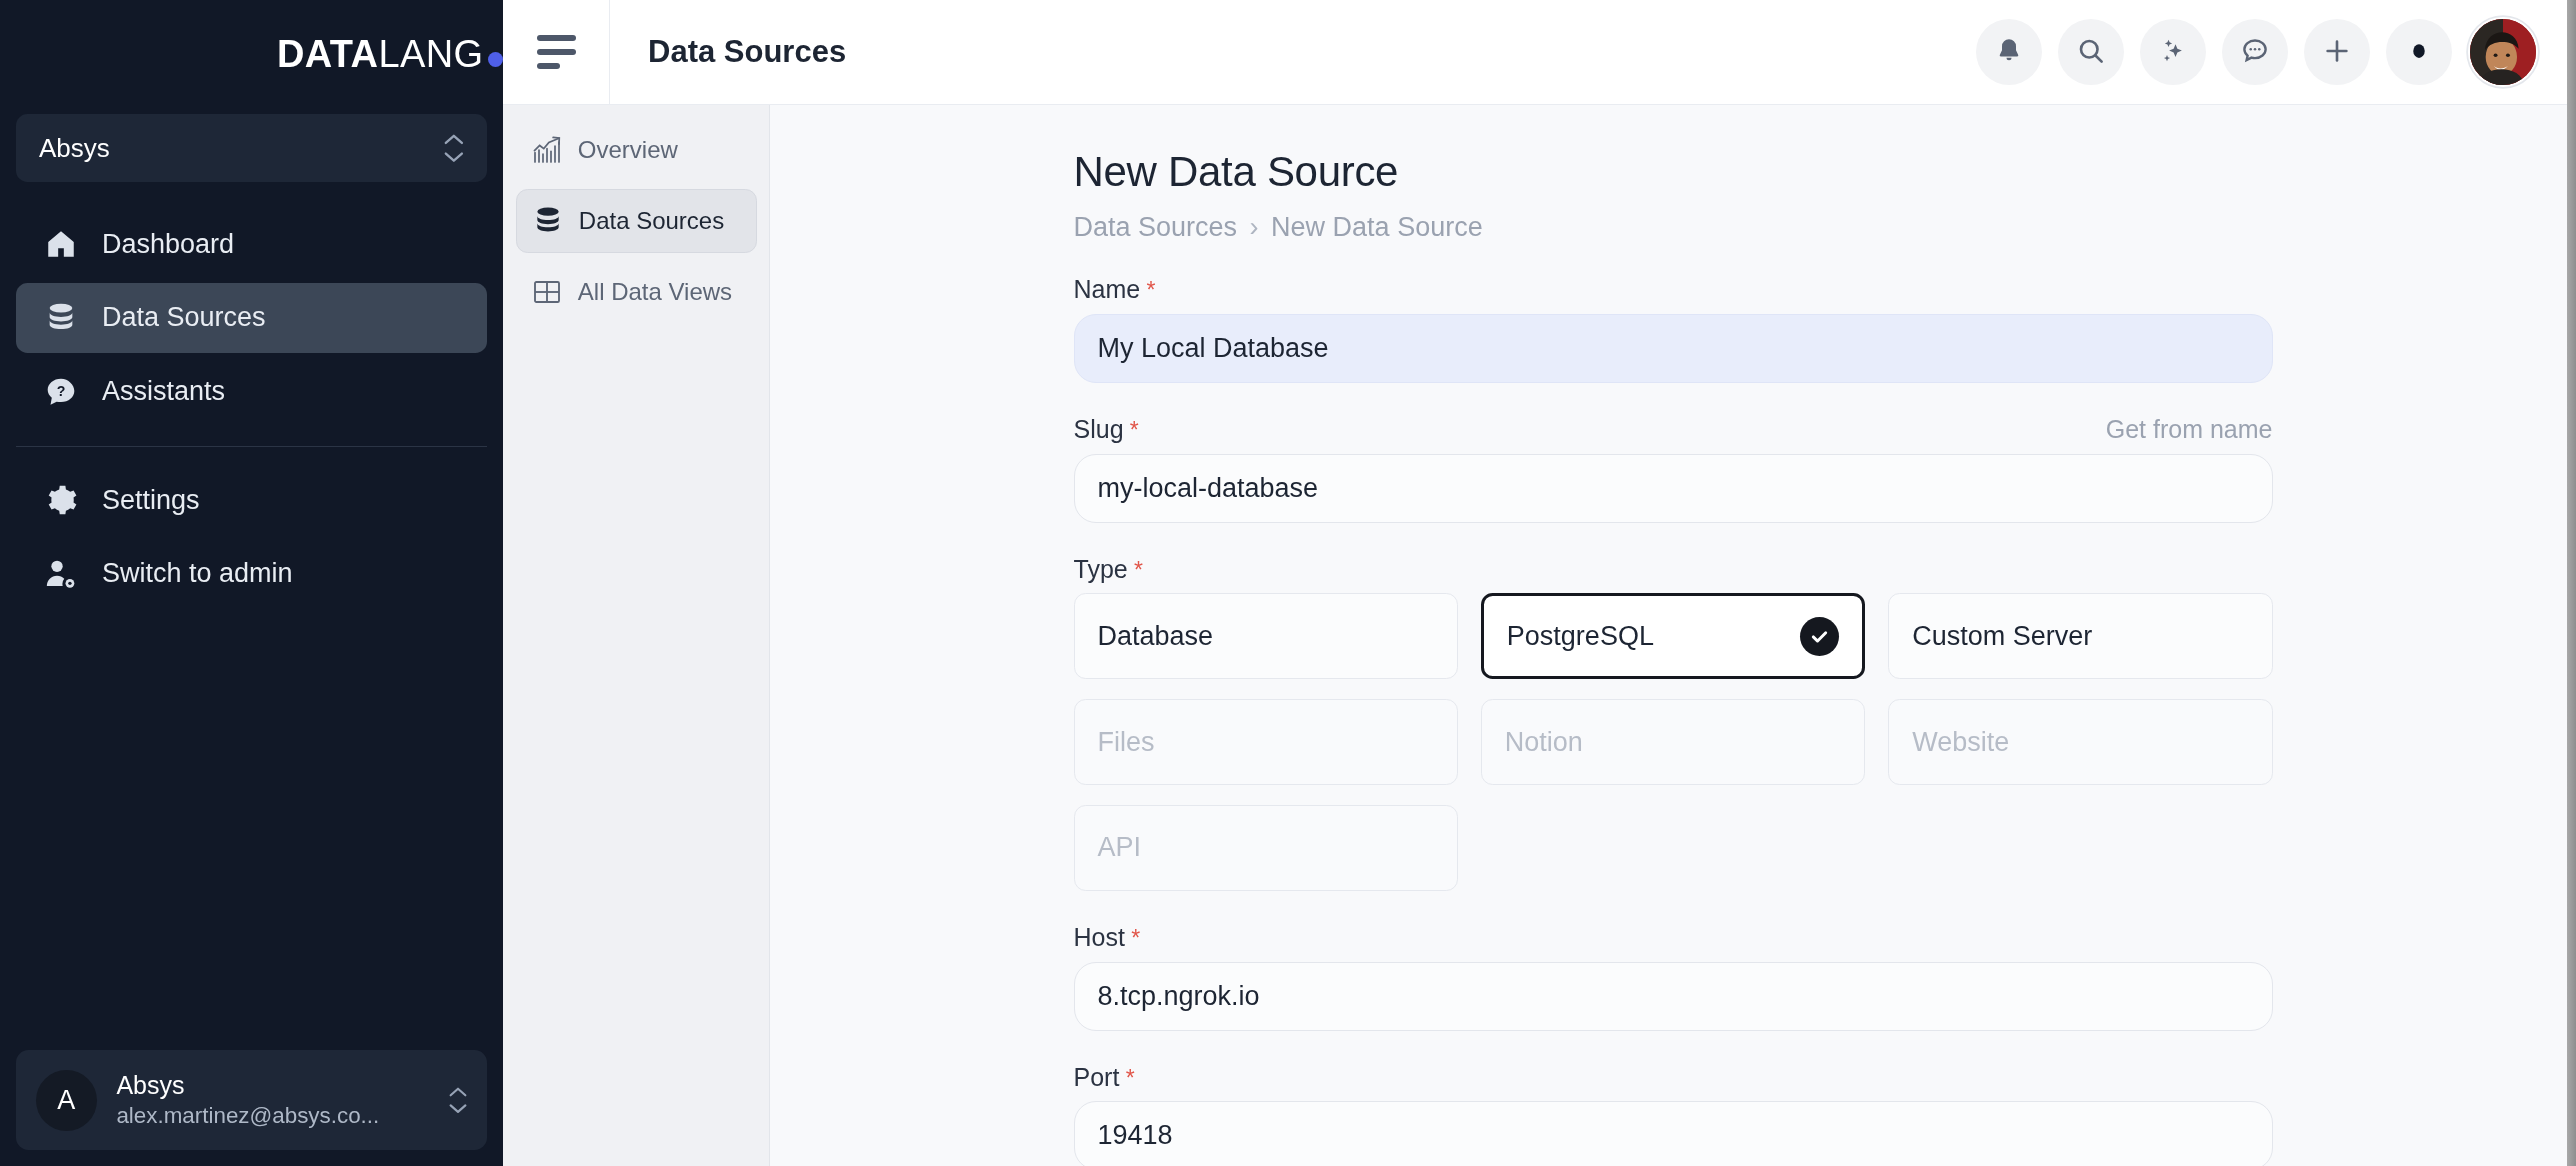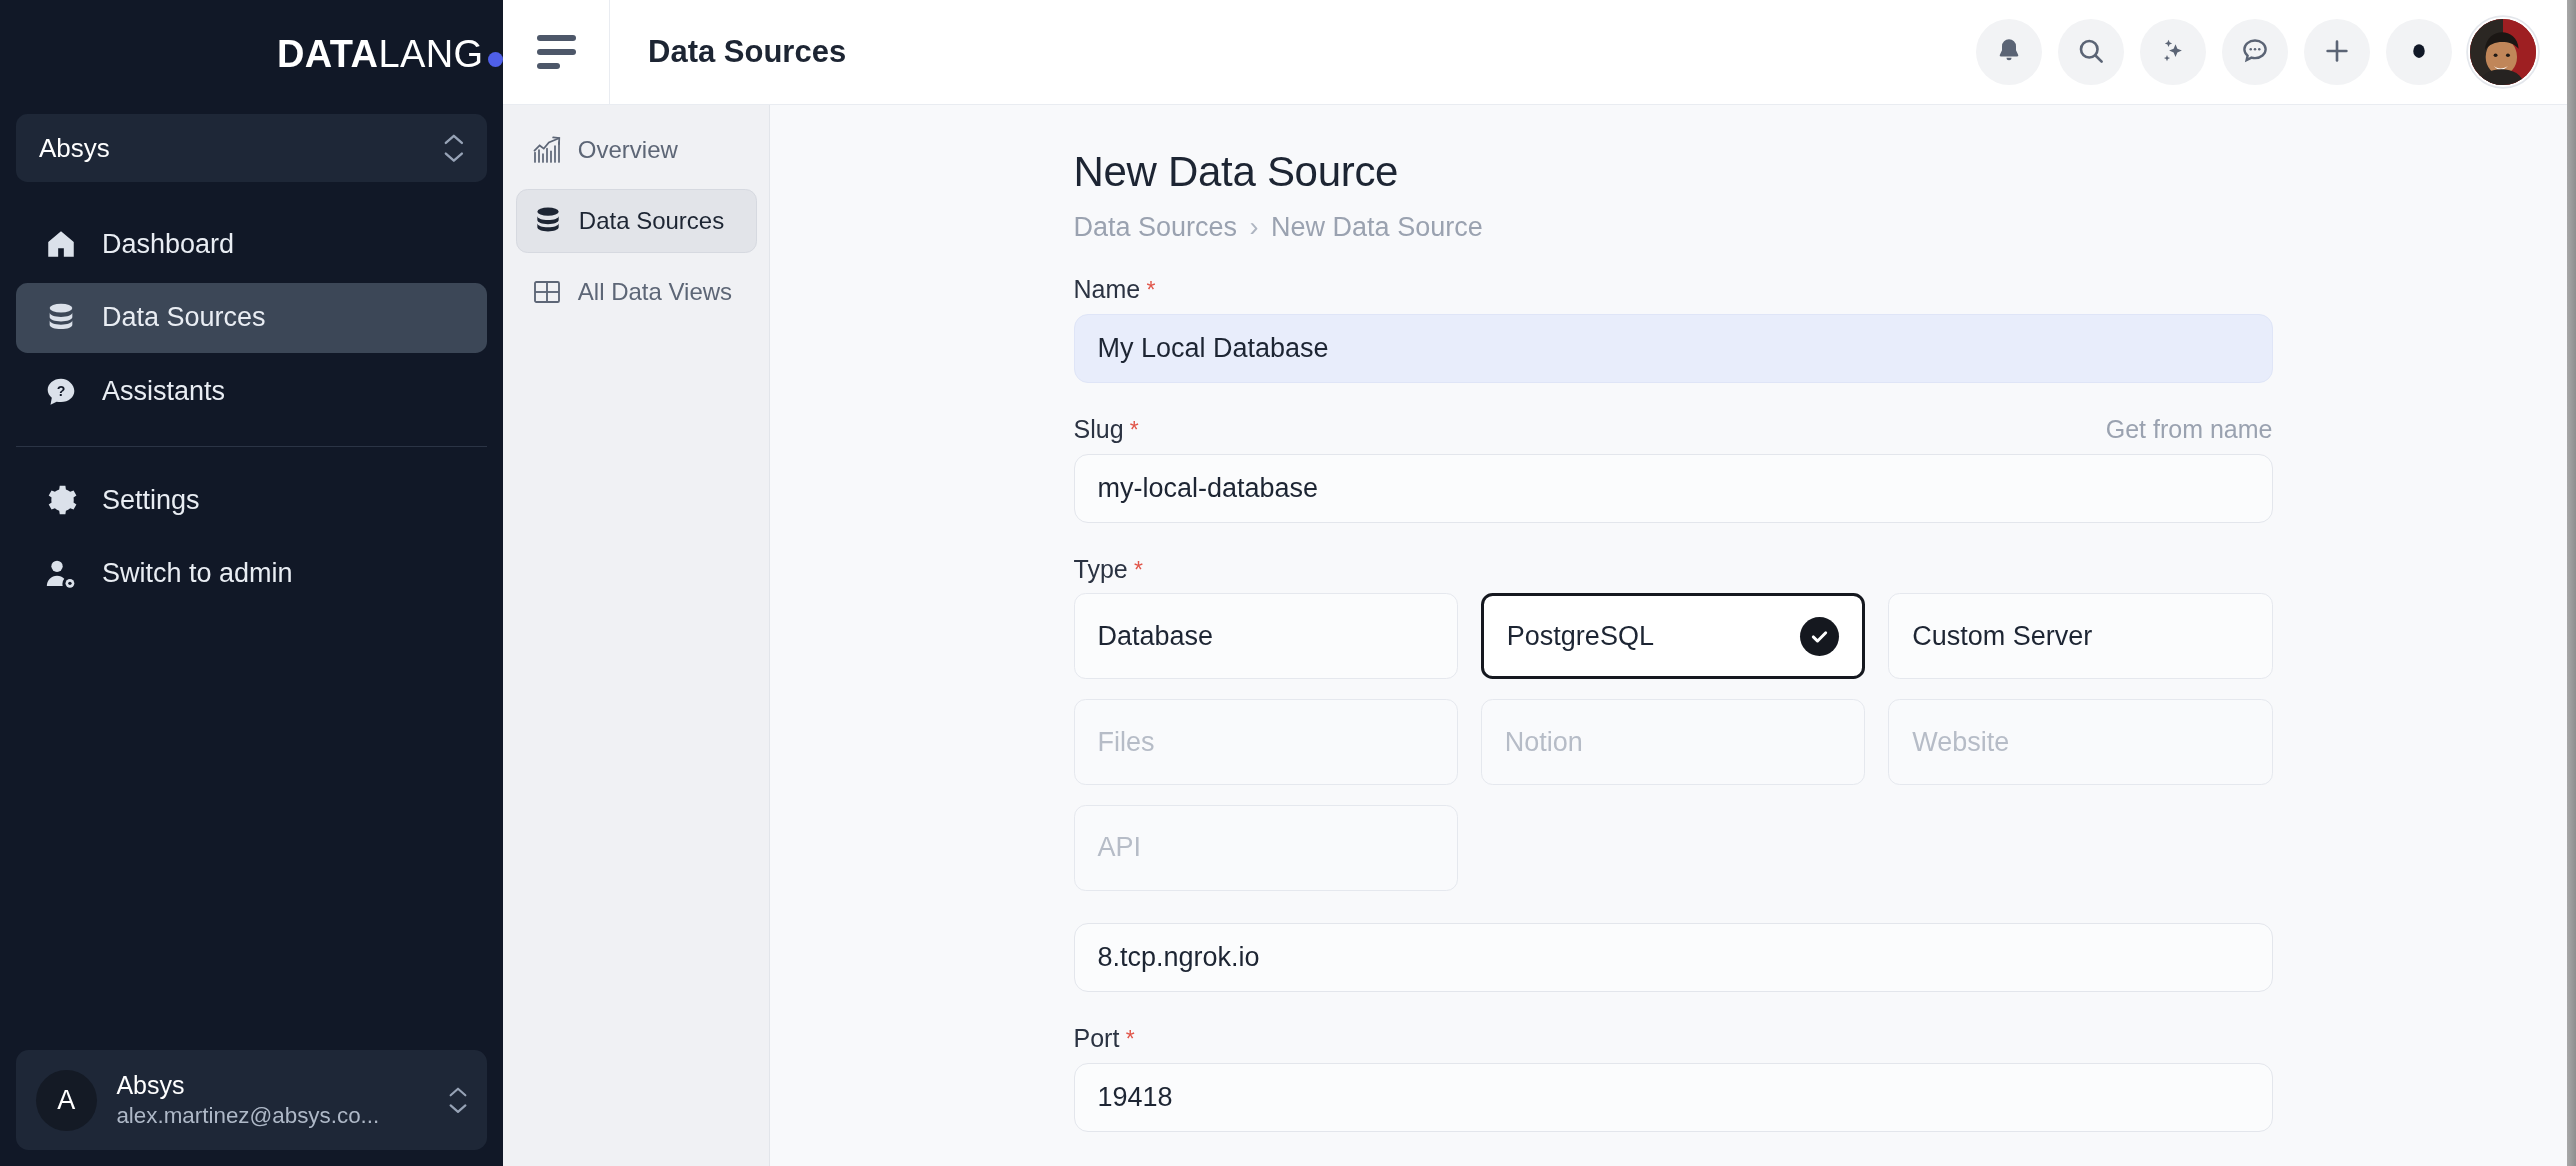--- a/index.html
+++ b/index.html
@@ -248,21 +248,21 @@
     color: #2b3342;
     font-weight: 400;
   }
   .req { color: #e1564a; margin-left: 6.3px; font-size: 23px; }
   .link-right { font-size: 25px; color: #9aa2b0; cursor: pointer; }
 
   .input {
     margin-top: 9.8px;
     height: 69px;
     border: 1.8px solid #e3e6ec;
-    border-radius: 14px;
+    border-radius: 22px;
     background: #fbfcfd;
     display: flex; align-items: center;
     padding: 0 23px;
     font-size: 27px;
     color: #1d2533;
     cursor: text;
   }
   .input.focused {
     background: #e8edfb;
     border-color: #dfe5f7;
@@ -611,20 +611,25 @@
                 <span>Website</span>
               </div>
 
               <div class="type-card muted">
                 <span>API</span>
               </div>
             </div>
           </div>
 
           <div class="field">
+            <div class="lbl-row">
+              <div class="lbl">
+                <span>Host</span><span class="req">*</span>
+              </div>
+            </div>
             <div class="input">
               <span>8.tcp.ngrok.io</span>
             </div>
           </div>
 
           <div class="field">
             <div class="lbl-row">
               <div class="lbl">
                 <span>Port</span><span class="req">*</span>
               </div>

